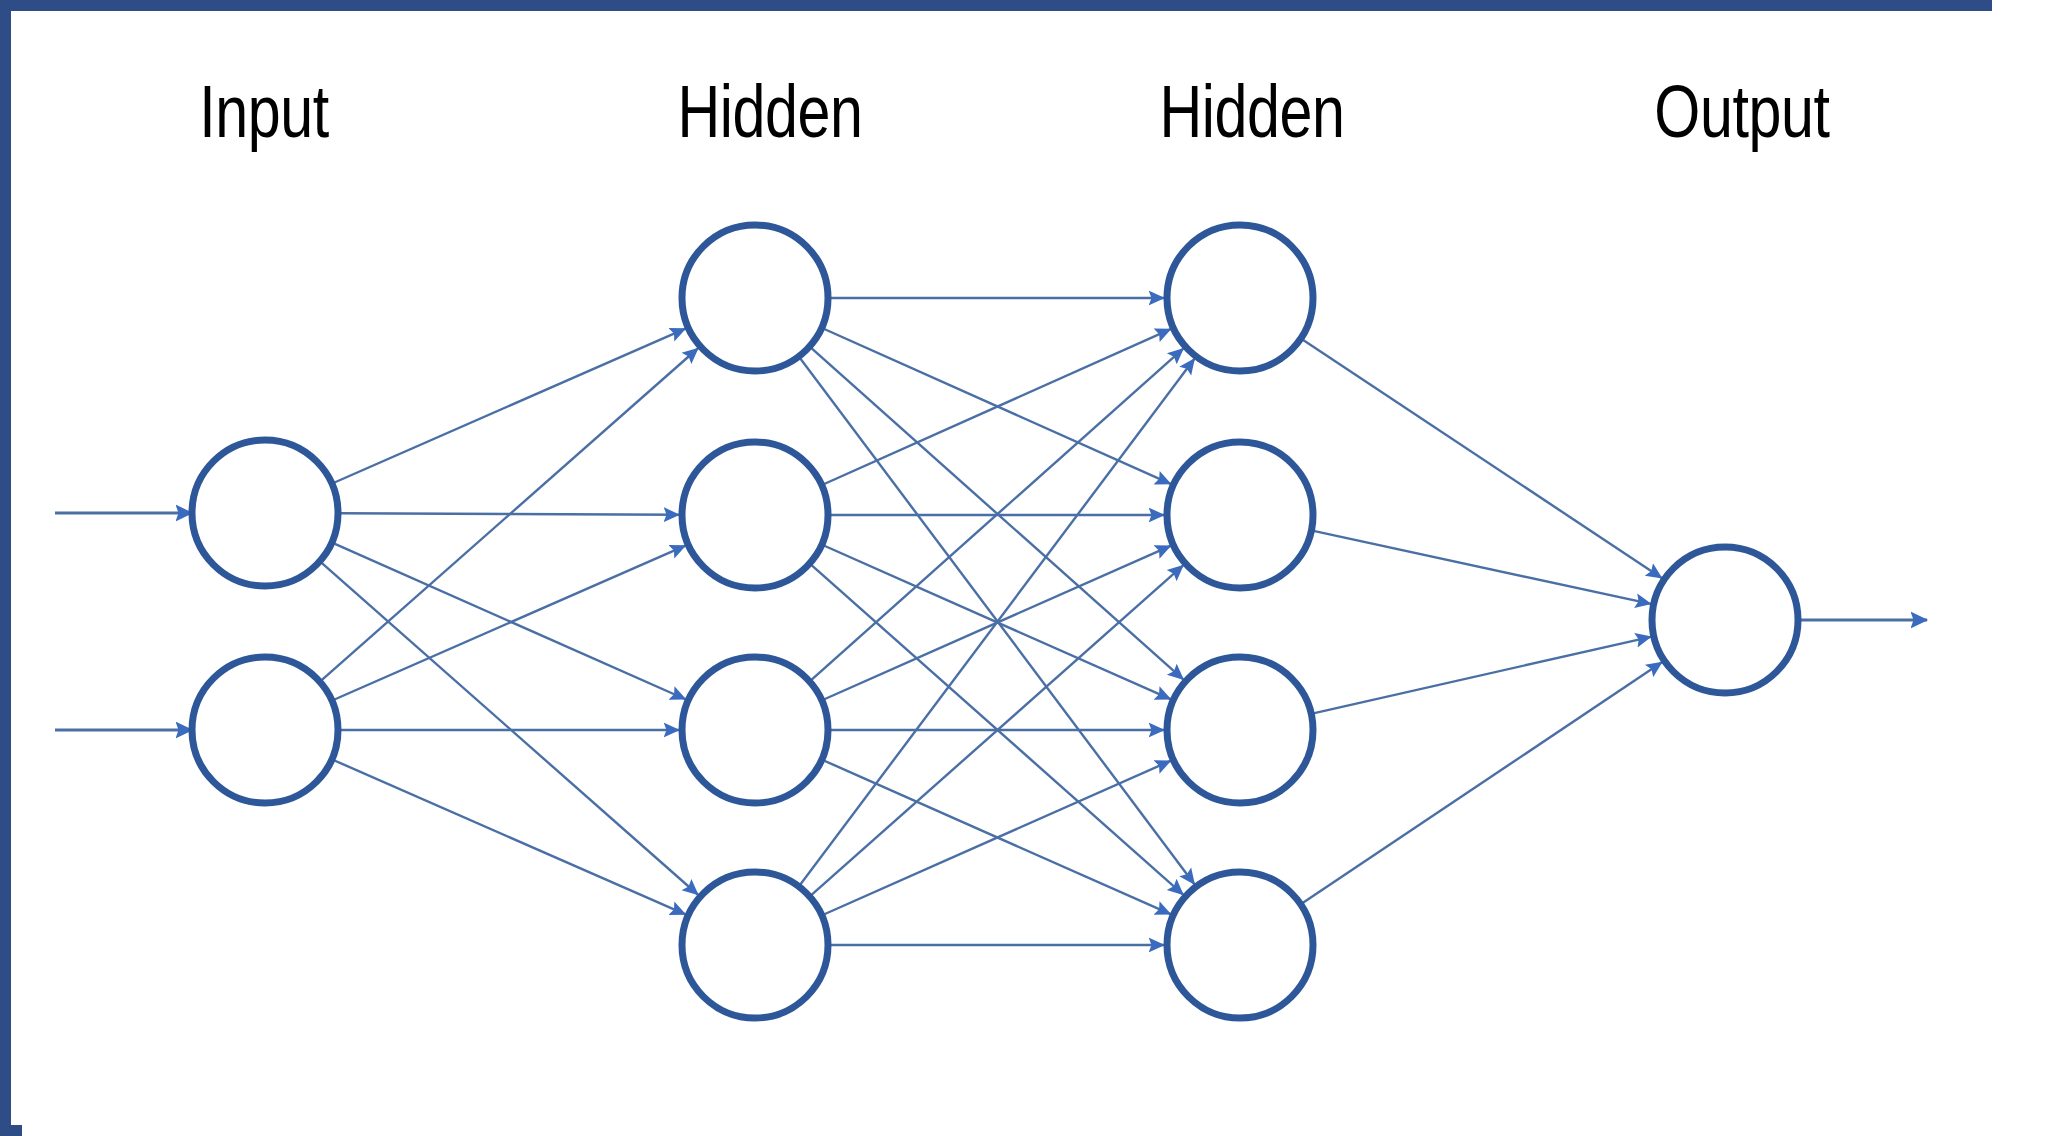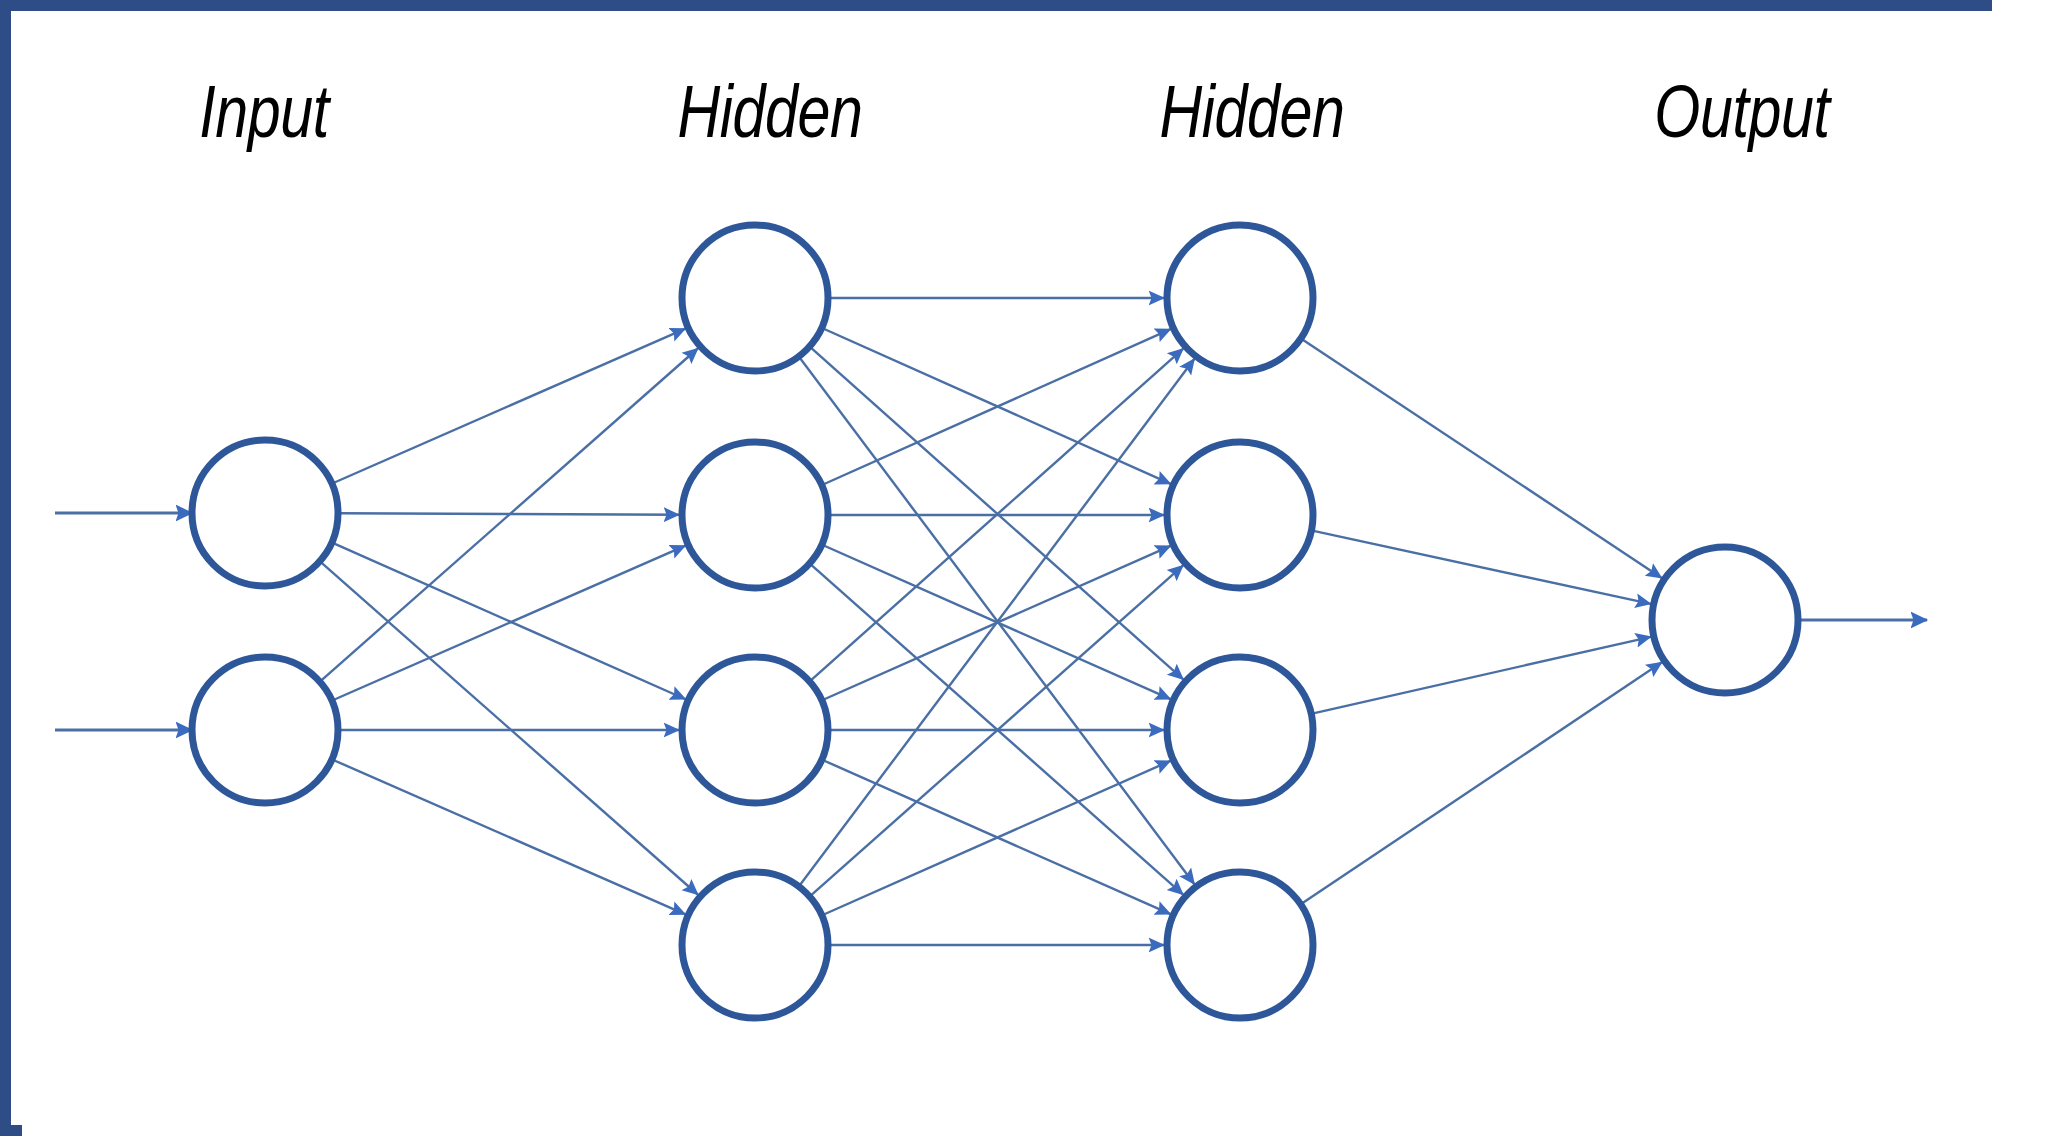--- a/index.html
+++ b/index.html
@@ -11,21 +11,20 @@
   body {
     font-family: "Liberation Sans", sans-serif;
   }
   #figure-root {
     position: relative;
     width: 1992px;
     height: 1136px;
     background: #f9a8d4;
     box-sizing: border-box;
     overflow: hidden;
-    font-style: italic;
   }
   #figure-frame {
     position: absolute;
     left: 0;
     top: 0;
     width: 2048px;
     height: 1136px;
     box-sizing: border-box;
     border: 11px solid #2e4d87;
     background: #ffffff;

